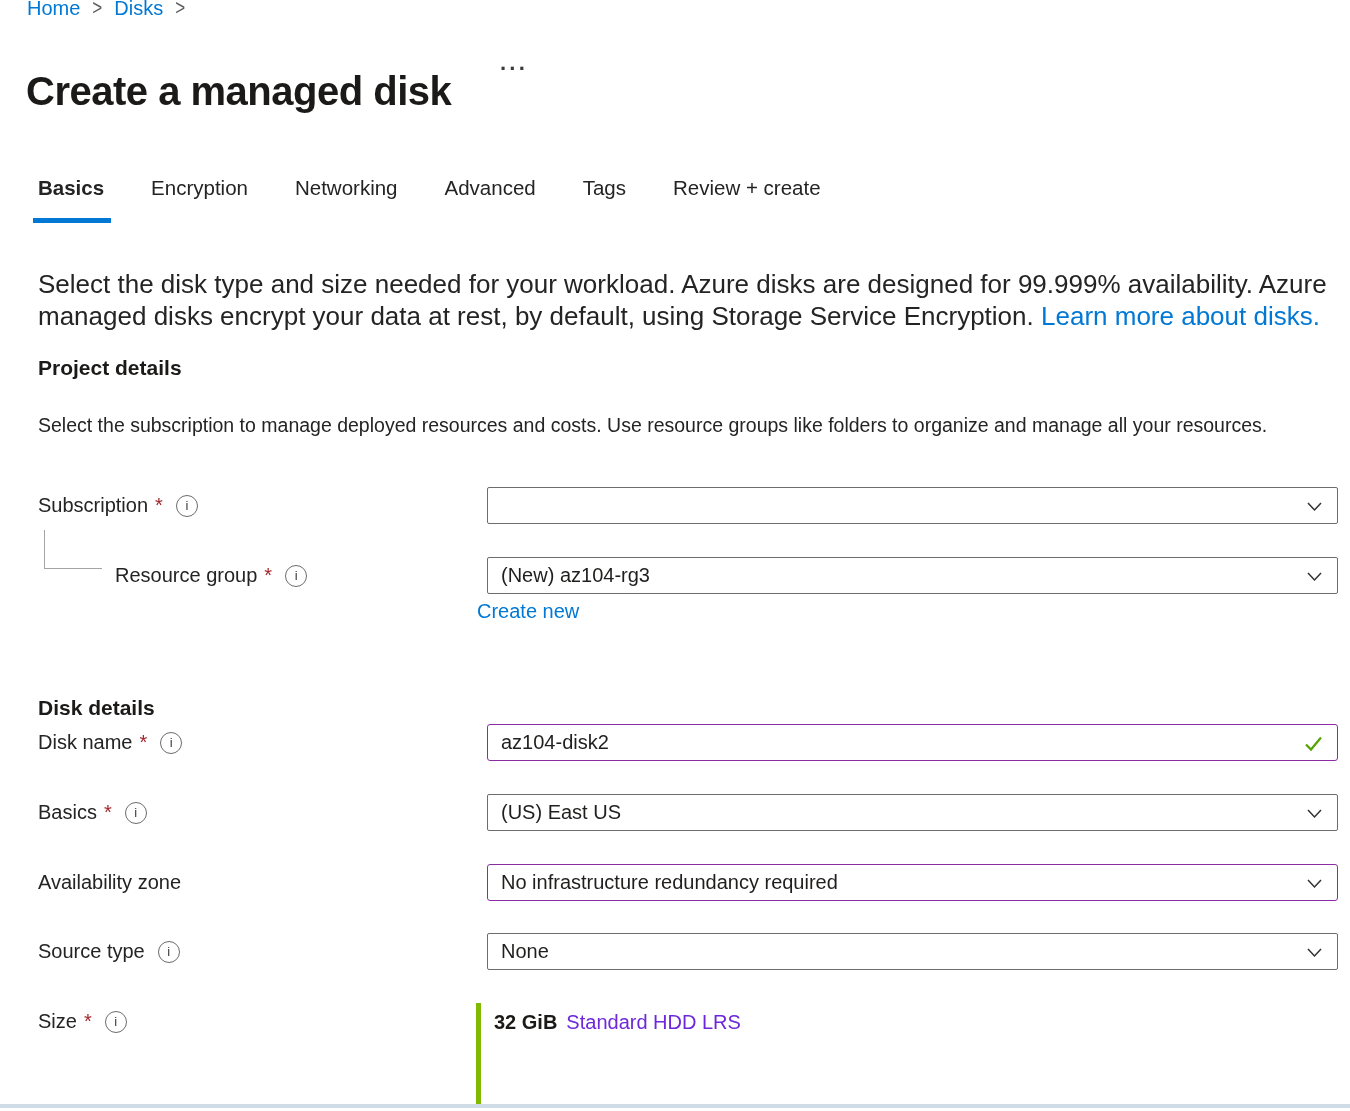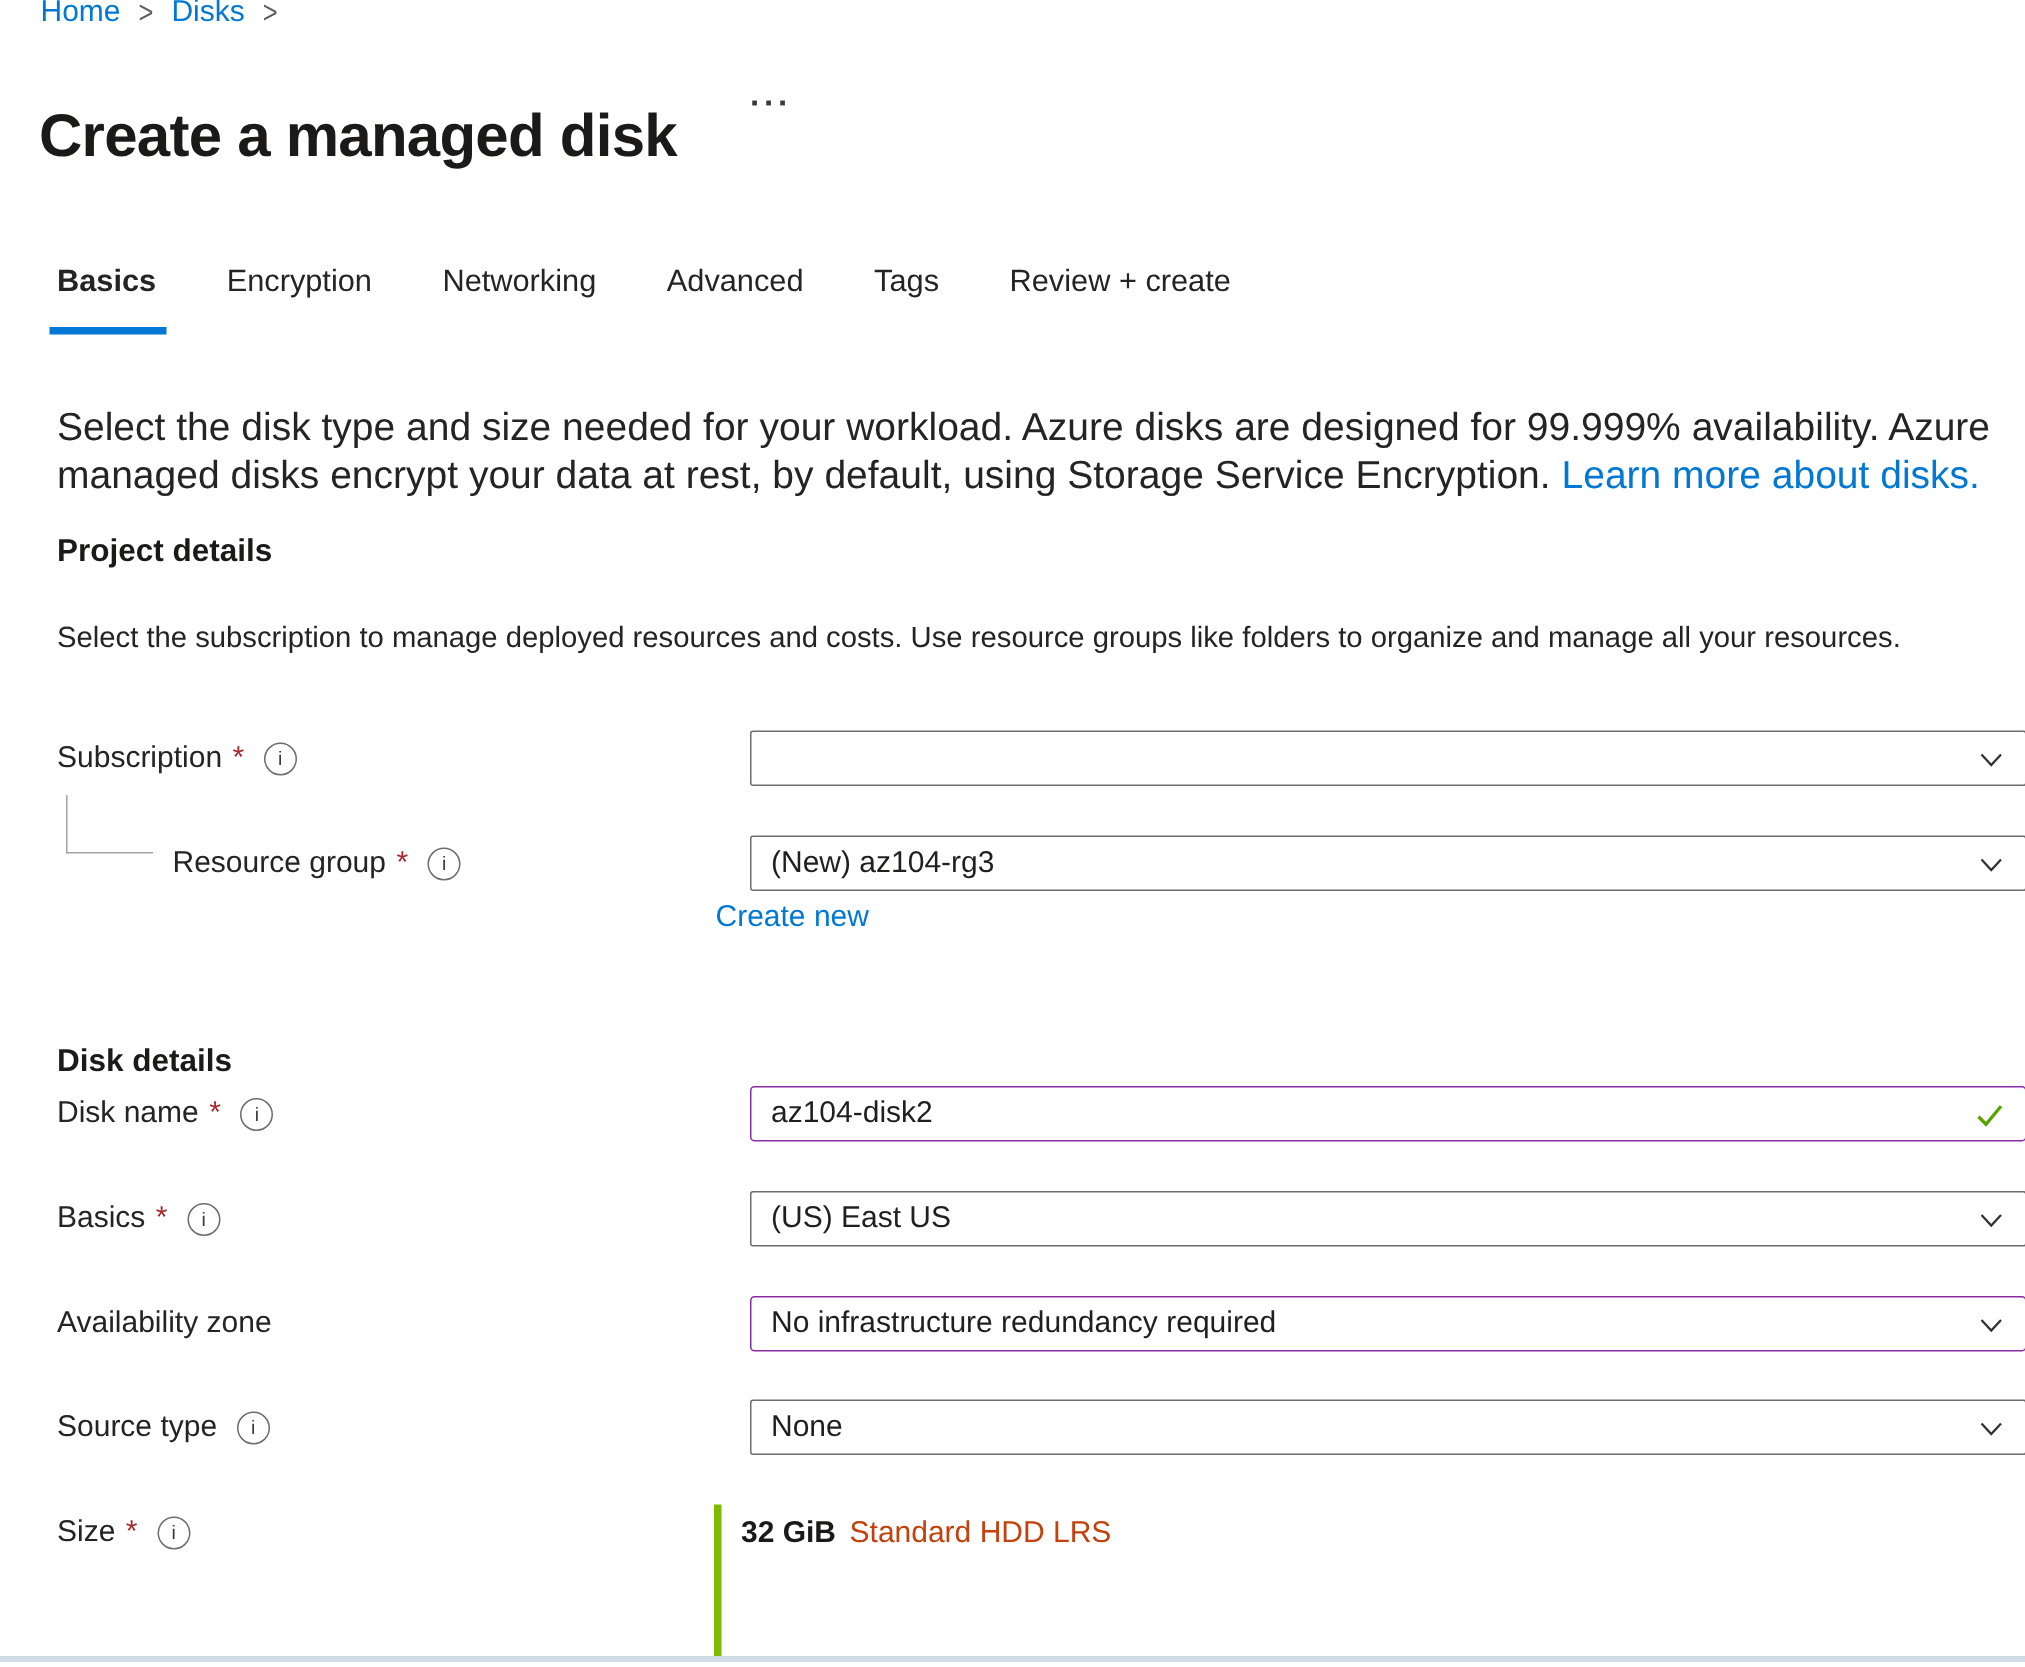--- a/index.html
+++ b/index.html
@@ -24,37 +24,37 @@
   a.inline-link{color:#0078d4;text-decoration:none;cursor:pointer;}
   .section-heading{position:absolute;left:38px;font-size:21px;font-weight:700;color:#1b1a19;}
   .project-desc{position:absolute;left:38px;top:390px;width:1280px;font-size:19.5px;line-height:31.5px;color:#242424;}
   
   .form-row{position:absolute;left:0;width:1350px;height:37px;}
   .row-label{position:absolute;left:38px;top:0;height:37px;display:flex;align-items:center;font-size:20px;color:#242424;white-space:nowrap;}
   .row-label.indented{left:115px;}
   .asterisk{color:#a4262c;margin-left:7px;font-weight:400;}
   .info-icon{margin-left:13px;width:20px;height:20px;border:1.4px solid #6e6c6a;border-radius:50%;
     display:inline-flex;align-items:center;justify-content:center;font-size:13px;color:#3b3a39;flex:0 0 auto;}
-  .control{position:absolute;left:500px;top:0;width:851px;height:37px;box-sizing:border-box;
+  .control{position:absolute;left:487px;top:0;width:851px;height:37px;box-sizing:border-box;
     border:1px solid #6f6d6b;border-radius:2px;background:#fff;display:flex;align-items:center;
     padding:0 44px 0 13px;font-size:20px;color:#201f1e;cursor:pointer;}
   .control.modified{border:1.5px solid #8a2da5;border-radius:3px;}
   .chevron-icon{position:absolute;right:13px;top:50%;transform:translateY(-50%);display:flex;}
   .check-icon{position:absolute;right:12px;top:50%;transform:translateY(-50%);display:flex;}
   .text-input{border:none;outline:none;font-family:"Liberation Sans",sans-serif;font-size:20px;color:#201f1e;
     flex:1;background:transparent;padding:0;}
   .connector{position:absolute;left:44px;top:530px;width:57px;height:38px;
     border-left:1.5px solid #a6a4a2;border-bottom:1.5px solid #a6a4a2;}
   .create-new{position:absolute;left:477px;top:600px;font-size:20px;text-align:right;}
   
   .size-block{position:absolute;left:476px;top:1003px;width:500px;height:101px;box-sizing:border-box;
     border-left:5px solid #7fba00;padding:5px 0 0 13px;display:flex;flex-direction:row;gap:9px;
     font-size:20px;line-height:28px;}
   .size-primary{font-weight:700;color:#1b1a19;}
-  .size-secondary{color:#c2410c;}
+  .size-secondary{color:#6d28d9;}
   .bottom-strip{position:absolute;left:0;top:1104px;width:1350px;height:4px;background:#cfdce6;}
 </style>
 </head>
 <body>
 
 <div class="page">
 
   <nav class="breadcrumb">
     <a>Home</a>
     <span class="crumb-sep">&gt;</span>

